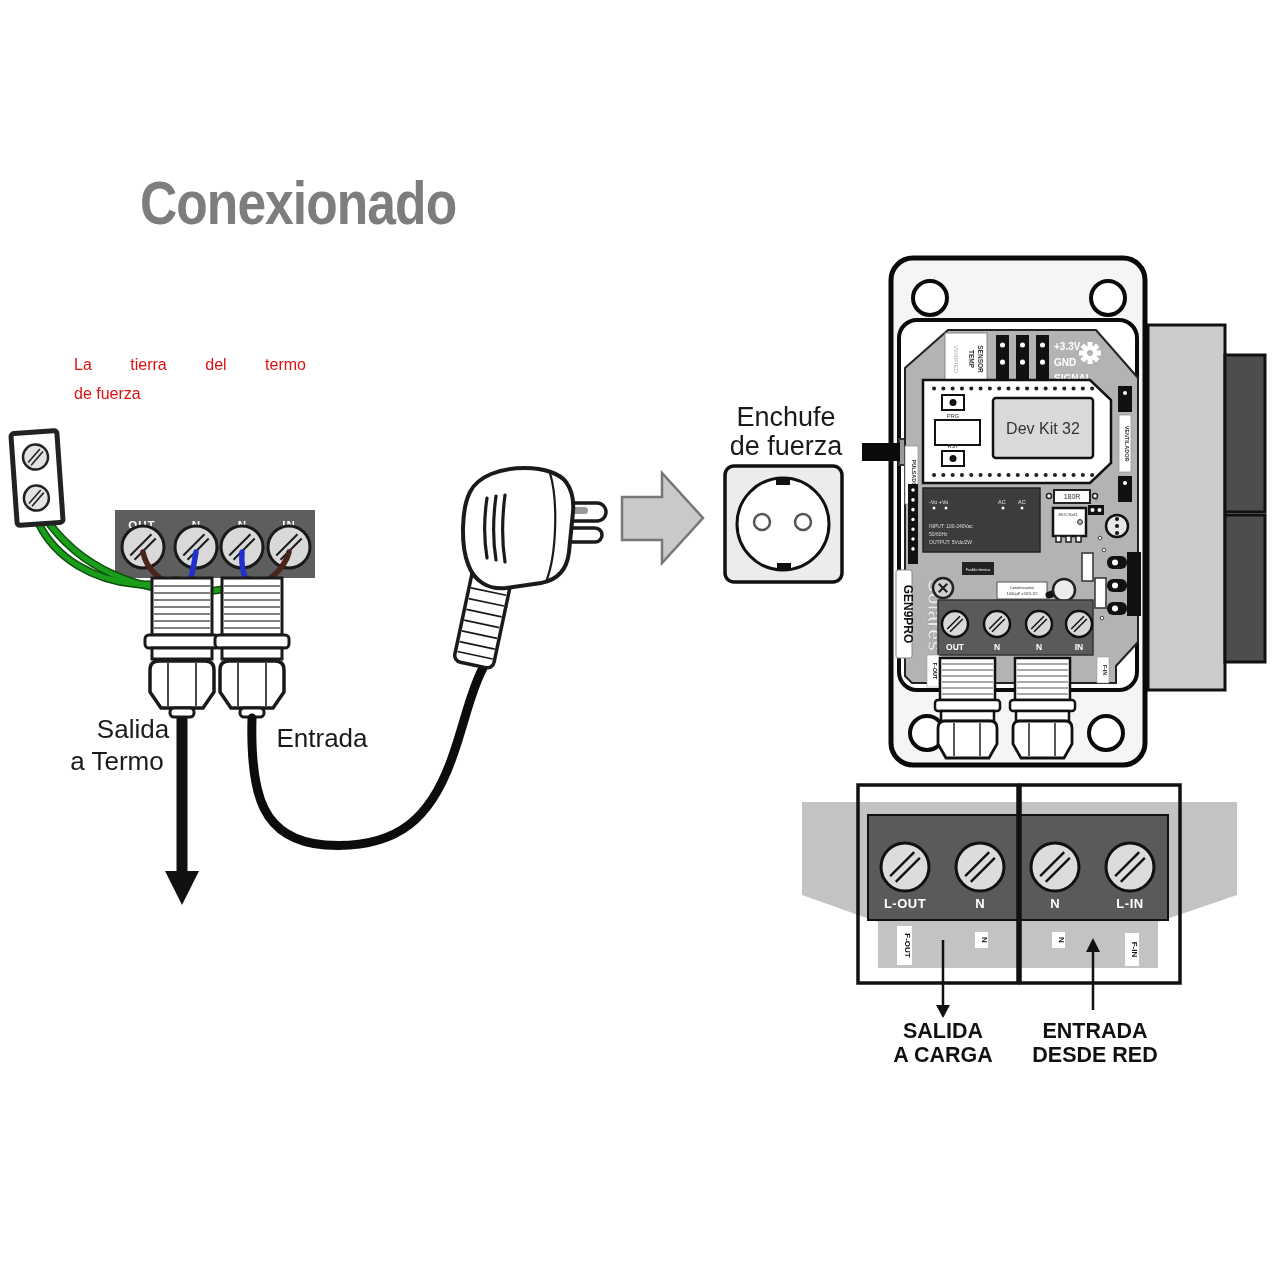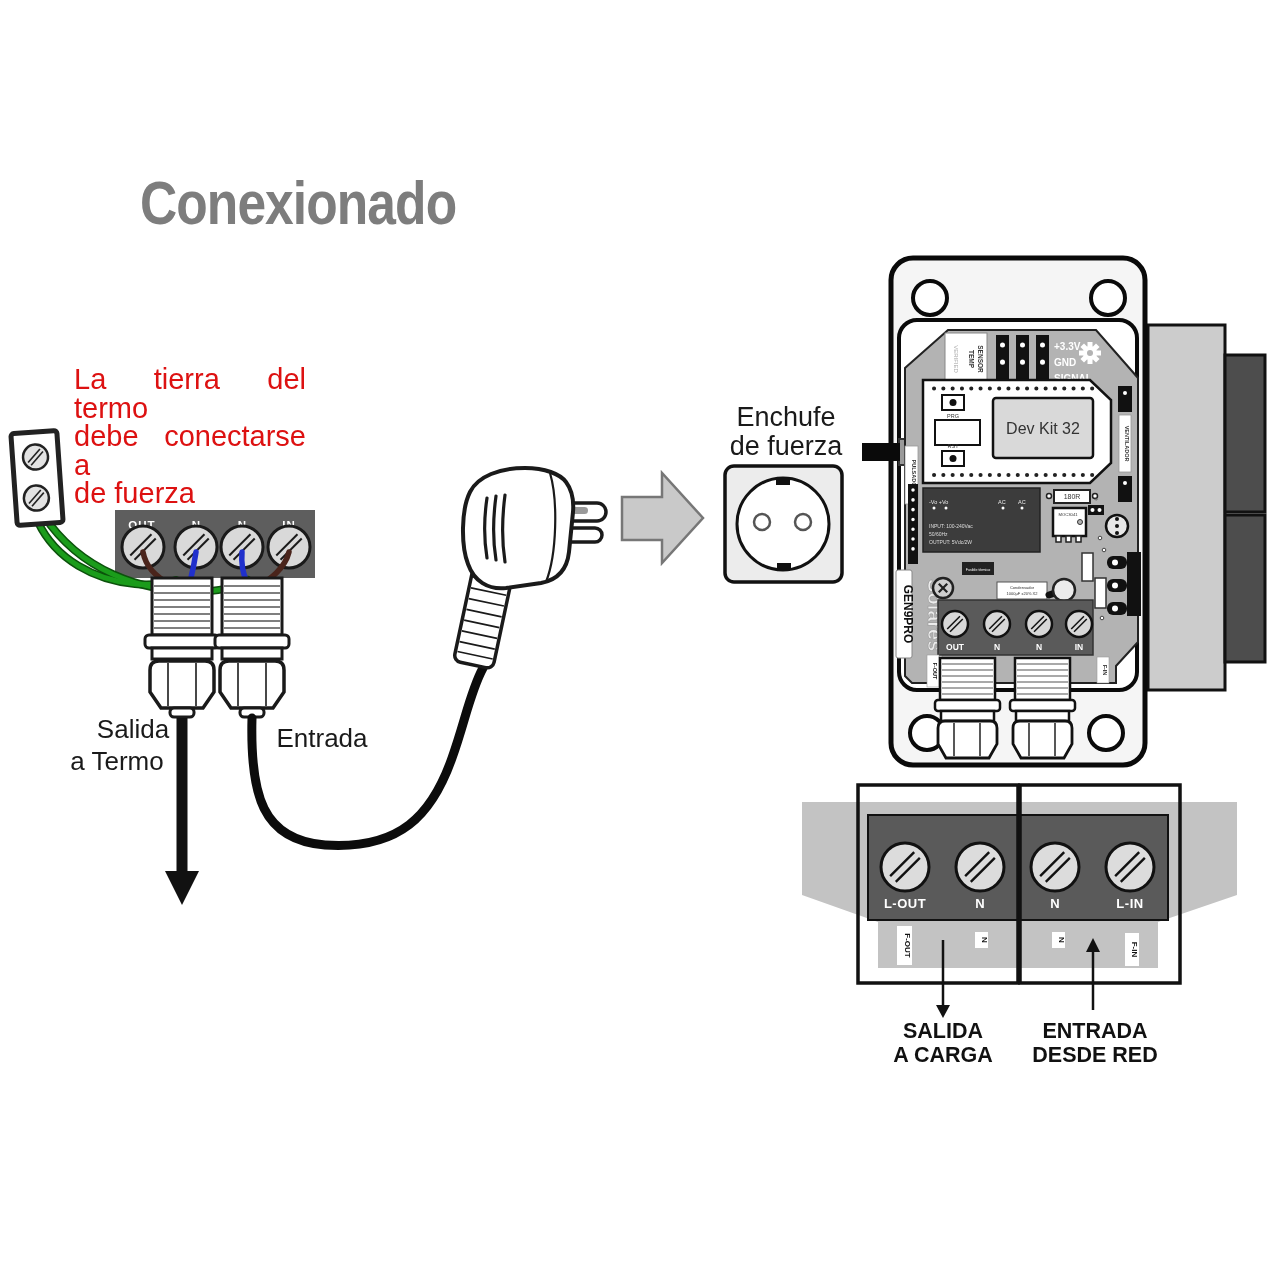--- a/index.html
+++ b/index.html
@@ -1,36 +1,35 @@
 <!DOCTYPE html>
 <html><head>
 <meta charset="utf-8">
 <style>
   html,body{margin:0;padding:0;background:#ffffff;}
   #canvas{position:relative;width:1280px;height:1280px;background:#ffffff;overflow:hidden;
           font-family:"Liberation Sans",sans-serif;padding-left:36px;}
   .abs{position:absolute;}
   #page-title{left:140px;top:168px;font-size:56px;font-weight:700;color:#7d7d7d;
               letter-spacing:-1px;transform:scale(0.92,1.08);transform-origin:0 0;margin:0;}
-  #earth-note{left:74px;top:365px;width:232px;color:#dd1111;font-size:29px;line-height:28.5px;}
+  #earth-note{left:74px;top:351px;width:232px;color:#dd1111;font-size:16px;line-height:28.5px;}
   #earth-note .jl{text-align:justify;text-align-last:justify;}
   #earth-note .ll{text-align:left;}
   svg{display:block;font-family:"Liberation Sans",sans-serif;}
   svg text{user-select:none;}
 </style>
 </head>
 <body>
 
 <div id="canvas">
 
   <h1 id="page-title" class="abs">Conexionado</h1>
 
   <div id="earth-note" class="abs">
     <div class="jl">La tierra del termo</div>
-    <div class="jl">debe conectarse a</div>
     <div class="ll">de fuerza</div>
   </div>
 
   <svg class="abs" style="left:0;top:340px" width="860" height="580" viewBox="0 0 860 580">
 
     <g>
       <rect x="115" y="170" width="200" height="68" fill="#5e5e5e"></rect>
       <text x="142" y="189" font-size="11.5" font-weight="700" fill="#ffffff" text-anchor="middle" letter-spacing="1">OUT</text>
       <text x="196" y="189" font-size="11.5" font-weight="700" fill="#ffffff" text-anchor="middle">N</text>
       <text x="242" y="189" font-size="11.5" font-weight="700" fill="#ffffff" text-anchor="middle">N</text>

